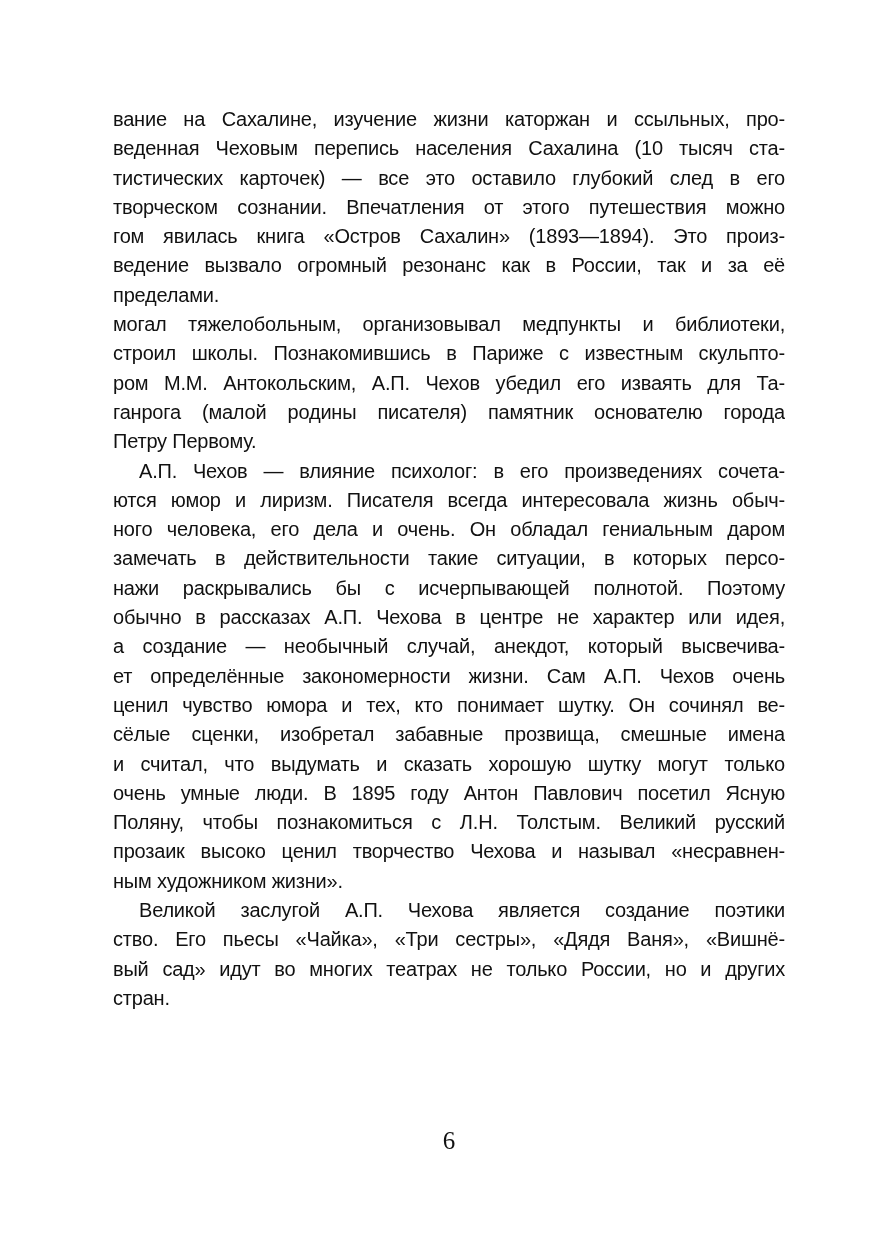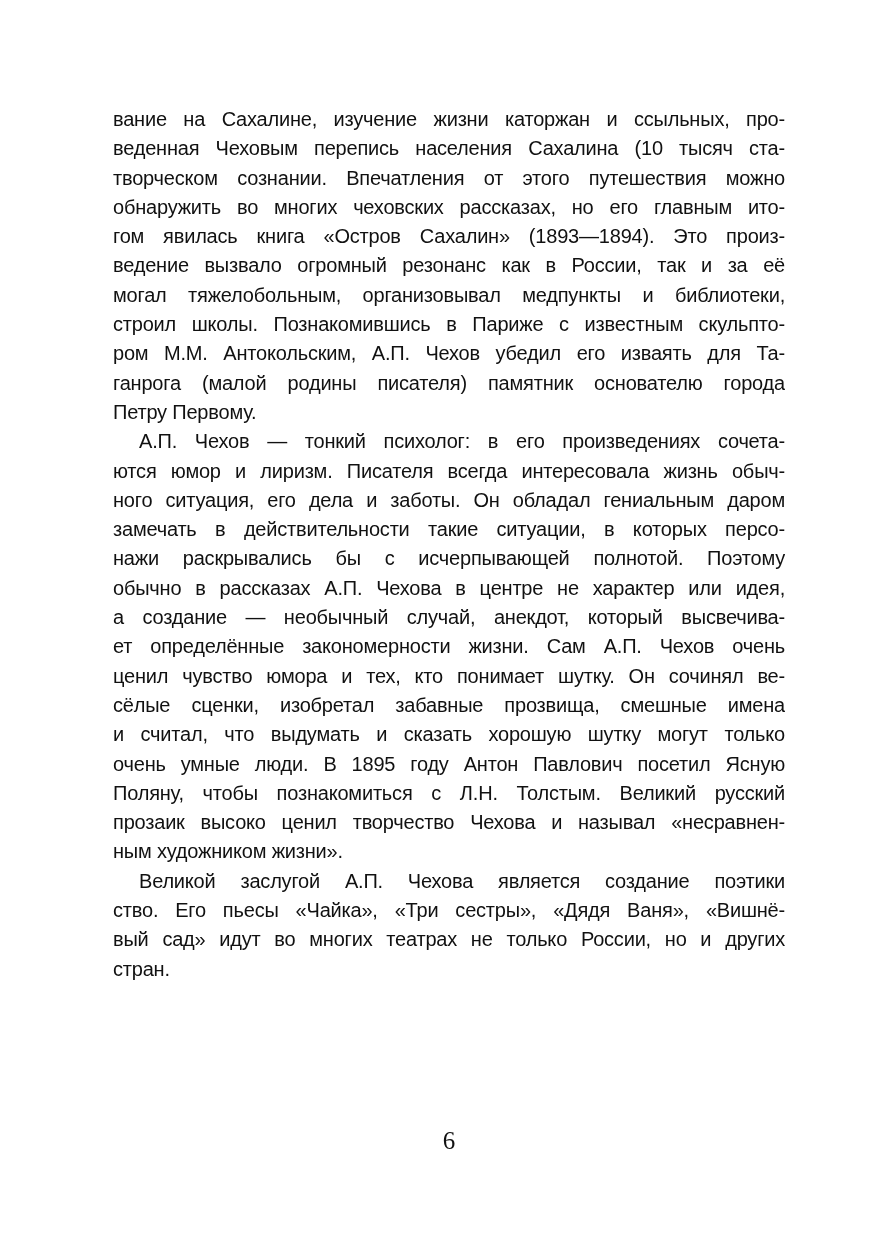--- a/index.html
+++ b/index.html
@@ -58,36 +58,37 @@
   }
 </style>
 </head>
 <body>
 
 <div class="page">
   <div class="text-block">
       <div class="paragraph">
         <div class="line">вание на Сахалине, изучение жизни каторжан и ссыльных, про-</div>
         <div class="line">веденная Чеховым перепись населения Сахалина (10 тысяч ста-</div>
+        <div class="line">тистических карточек) — все это оставило глубокий след в его</div>
         <div class="line">творческом сознании. Впечатления от этого путешествия можно</div>
-        <div class="line">обнаружить во многих чеховских рассказах, но его главным ито-</div>
         <div class="line">гом явилась книга «Остров Сахалин» (1893—1894). Это произ-</div>
         <div class="line">ведение вызвало огромный резонанс как в России, так и за её</div>
+        <div class="line last">пределами.</div>
       </div>
       <div class="paragraph">
         <div class="line">могал тяжелобольным, организовывал медпункты и библиотеки,</div>
         <div class="line">строил школы. Познакомившись в Париже с известным скульпто-</div>
         <div class="line">ром М.М. Антокольским, А.П. Чехов убедил его изваять для Та-</div>
         <div class="line">ганрога (малой родины писателя) памятник основателю города</div>
         <div class="line last">Петру Первому.</div>
       </div>
       <div class="paragraph">
-        <div class="line indent">А.П. Чехов — тонкий психолог: в его произведениях сочета-</div>
+        <div class="line indent">А.П. Чехов — влияние психолог: в его произведениях сочета-</div>
         <div class="line">ются юмор и лиризм. Писателя всегда интересовала жизнь обыч-</div>
-        <div class="line">ного ситуация, его дела и заботы. Он обладал гениальным даром</div>
+        <div class="line">ного человека, его дела и очень. Он обладал гениальным даром</div>
         <div class="line">замечать в действительности такие ситуации, в которых персо-</div>
         <div class="line">нажи раскрывались бы с исчерпывающей полнотой. Поэтому</div>
         <div class="line">обычно в рассказах А.П. Чехова в центре не характер или идея,</div>
         <div class="line">а создание — необычный случай, анекдот, который высвечива-</div>
         <div class="line">ет определённые закономерности жизни. Сам А.П. Чехов очень</div>
         <div class="line">ценил чувство юмора и тех, кто понимает шутку. Он сочинял ве-</div>
         <div class="line">сёлые сценки, изобретал забавные прозвища, смешные имена</div>
         <div class="line">и считал, что выдумать и сказать хорошую шутку могут только</div>
         <div class="line">очень умные люди. В 1895 году Антон Павлович посетил Ясную</div>
         <div class="line">Поляну, чтобы познакомиться с Л.Н. Толстым. Великий русский</div>

